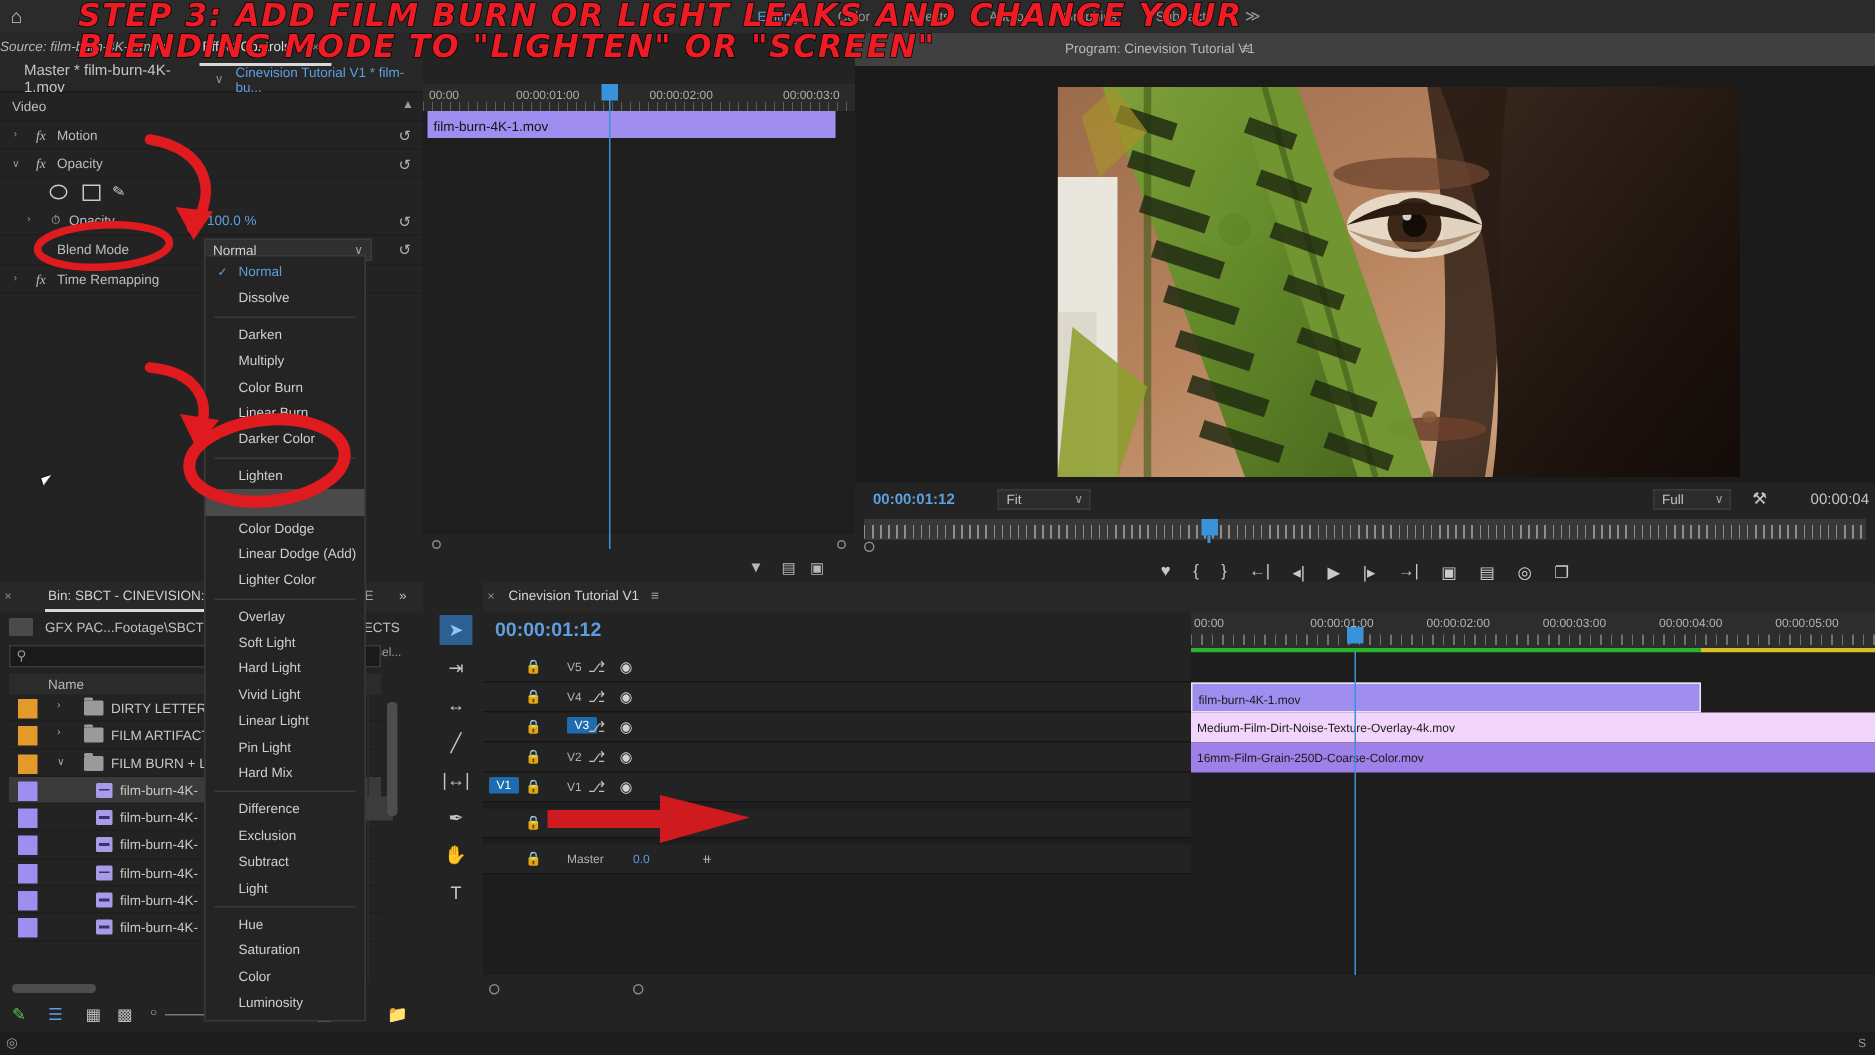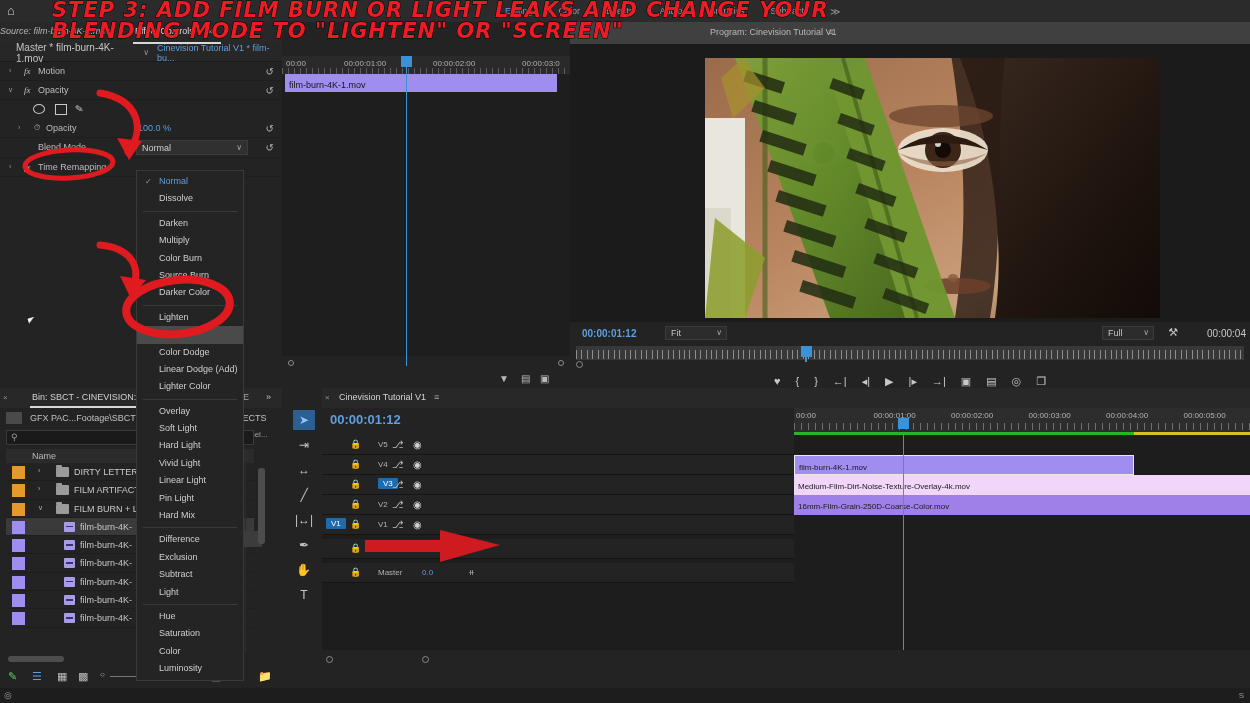--- a/index.html
+++ b/index.html
@@ -211,20 +211,24 @@
       <div class="tab-x">×</div>
     </div>
 
     <div class="ec-clipbar">
       <span class="ec-master">Master * film-burn-4K-1.mov</span>
       <span class="ec-chev">∨</span>
       <span class="ec-seq">Cinevision Tutorial V1 * film-bu...</span>
     </div>
 
     <div class="ec-body">
+      <div class="ec-row">
+        <span class="lbl" style="left:8px">Video</span>
+        <span class="ec-collapse">▲</span>
+      </div>
       <div class="ec-row">
         <span class="arrow-tri" style="left:9px">›</span>
         <span class="fxglyph" style="left:24px">fx</span>
         <span class="lbl" style="left:38px">Motion</span>
         <span class="reset-icon">↺</span>
       </div>
       <div class="ec-row">
         <span class="arrow-tri" style="left:8px">∨</span>
         <span class="fxglyph" style="left:24px">fx</span>
         <span class="lbl" style="left:38px">Opacity</span>
@@ -587,21 +591,21 @@
     <span class="sb-right">S</span>
   </div>
 
   <div class="dropdown" id="blenddd">
       <div class="dd-item sel"><span class="dd-check">✓</span><span>Normal</span></div>
       <div class="dd-item"><span>Dissolve</span></div>
       <div class="dd-sep"></div>
       <div class="dd-item"><span>Darken</span></div>
       <div class="dd-item"><span>Multiply</span></div>
       <div class="dd-item"><span>Color Burn</span></div>
-      <div class="dd-item"><span>Source Burn</span></div>
+      <div class="dd-item"><span>Linear Burn</span></div>
       <div class="dd-item"><span>Darker Color</span></div>
       <div class="dd-sep"></div>
       <div class="dd-item"><span>Lighten</span></div>
       <div class="dd-item hl"><span>Screen</span></div>
       <div class="dd-item"><span>Color Dodge</span></div>
       <div class="dd-item"><span>Linear Dodge (Add)</span></div>
       <div class="dd-item"><span>Lighter Color</span></div>
       <div class="dd-sep"></div>
       <div class="dd-item"><span>Overlay</span></div>
       <div class="dd-item"><span>Soft Light</span></div>

